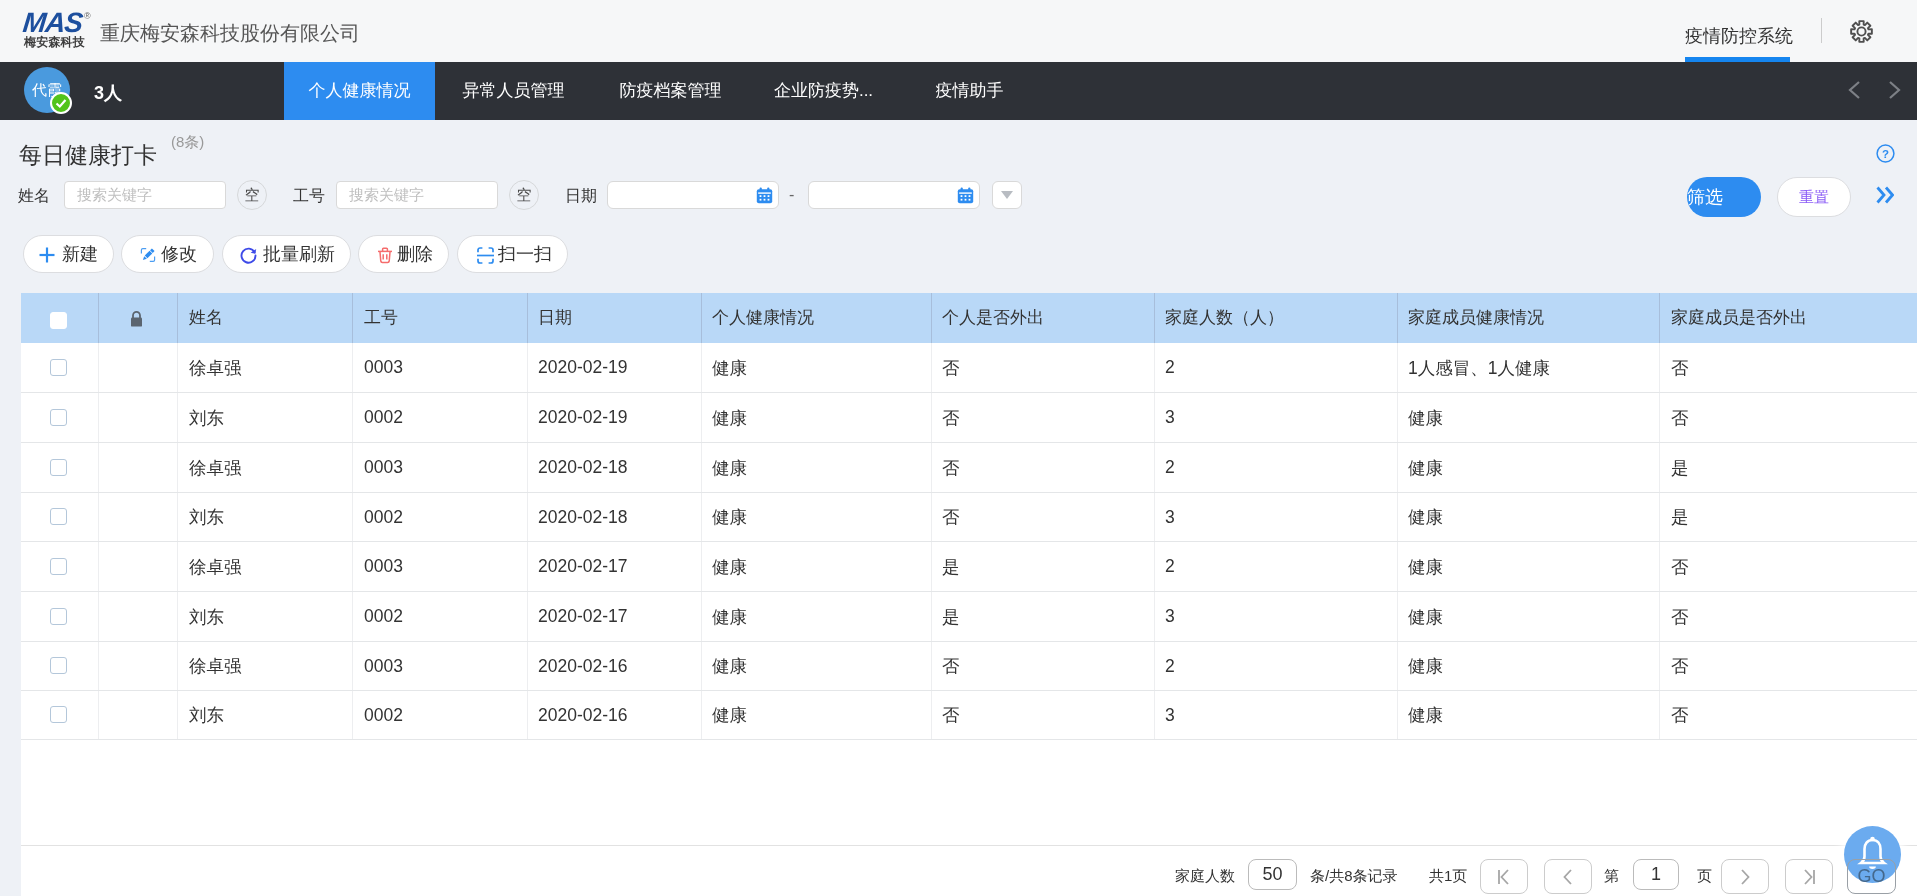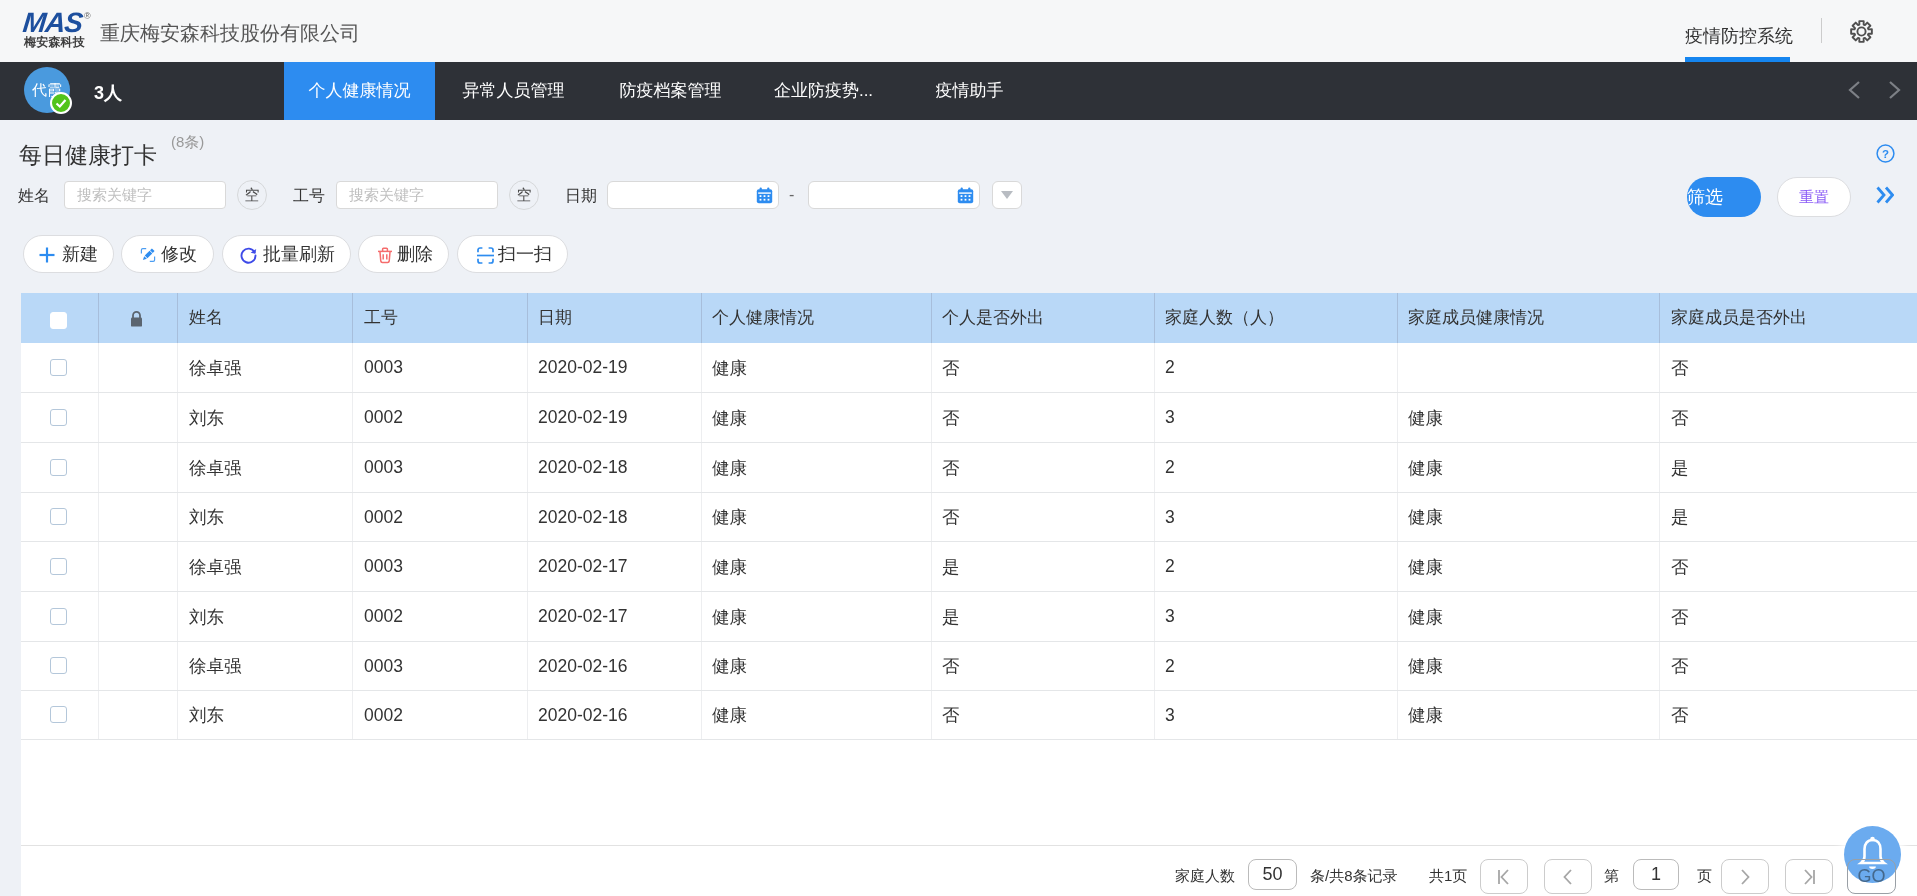--- a/index.html
+++ b/index.html
@@ -256,20 +256,21 @@
       <div class="vline" style="left:1133px;"></div>
       <div class="vline" style="left:1376px;"></div>
       <div class="vline" style="left:1638px;"></div>
       <div class="cb" style="left:29px; top:16px;"></div>
       <div class="td" style="left:168px;">徐卓强</div>
       <div class="td" style="left:343px;">0003</div>
       <div class="td" style="left:517px;">2020-02-19</div>
       <div class="td" style="left:691px;">健康</div>
       <div class="td" style="left:921px;">否</div>
       <div class="td" style="left:1144px;">2</div>
+      <div class="td" style="left:1387px;">1人感冒、1人健康</div>
       <div class="td" style="left:1650px;">否</div>
     </div>
 <div class="row" style="top:393px; height:50px;">
       <div class="vline" style="left:77px;"></div>
       <div class="vline" style="left:156px;"></div>
       <div class="vline" style="left:331px;"></div>
       <div class="vline" style="left:506px;"></div>
       <div class="vline" style="left:680px;"></div>
       <div class="vline" style="left:910px;"></div>
       <div class="vline" style="left:1133px;"></div>

